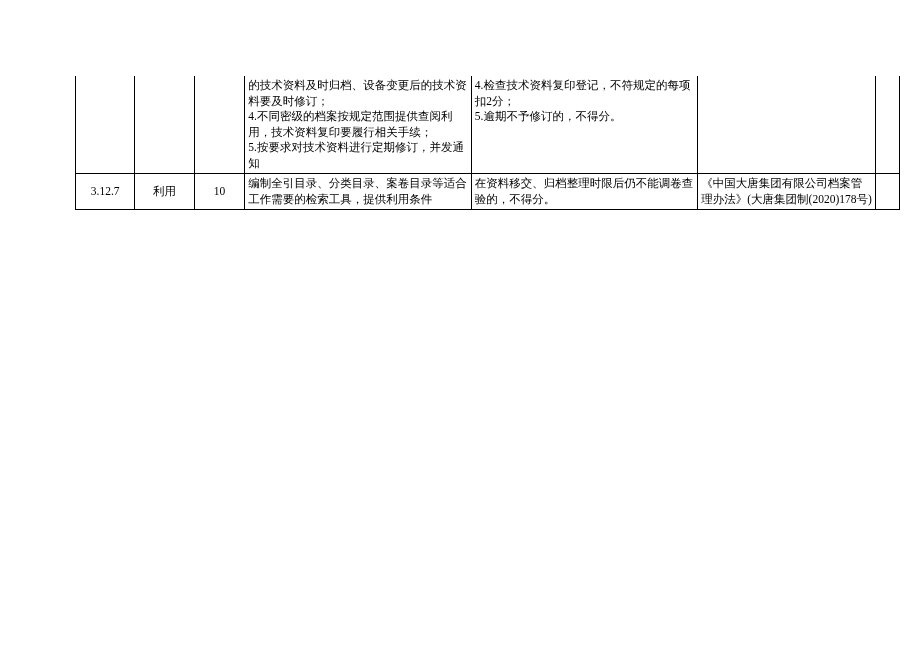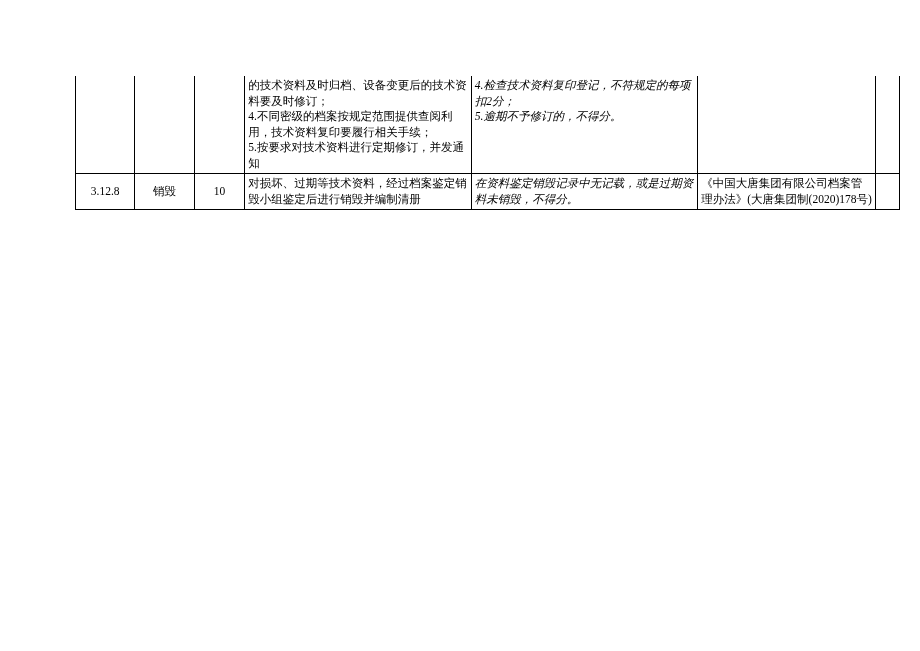--- a/index.html
+++ b/index.html
@@ -25,21 +25,21 @@
     td {
       border: 1px solid #000;
       vertical-align: top;
       padding: 2px 3px;
       overflow: hidden;
     }
     .col-id    { width: 55px; text-align: center; vertical-align: middle; }
     .col-name  { width: 55px; text-align: center; vertical-align: middle; }
     .col-score { width: 47px; text-align: center; vertical-align: middle; }
     .col-req   { width: 210px; margin-left: 32px; }
-    .col-ded   { width: 210px; font-style: italic; }
+    .col-ded   { width: 210px; }
     .col-ref   { width: 165px; }
     .col-tail  { width: 22px; }
     
     tr.frag td { border-top: none; }
     tr.frag .col-id,
     tr.frag .col-name,
     tr.frag .col-score,
     tr.frag .col-ref,
     tr.frag .col-tail { }
   </style>
@@ -53,25 +53,25 @@
       <tr class="frag">
         <td class="col-id"></td>
         <td class="col-name"></td>
         <td class="col-score"></td>
         <td class="col-req">的技术资料及时归档、设备变更后的技术资料要及时修订；<br>4.不同密级的档案按规定范围提供查阅利用，技术资料复印要履行相关手续；<br>5.按要求对技术资料进行定期修订，并发通知</td>
         <td class="col-ded">4.检查技术资料复印登记，不符规定的每项扣2分；<br>5.逾期不予修订的，不得分。</td>
         <td class="col-ref"></td>
         <td class="col-tail"></td>
       </tr>
 
-
       <tr>
-        <td class="col-id">3.12.8</td>
-        <td class="col-name">销毁</td>
+        <td class="col-id">3.12.7</td>
+        <td class="col-name">利用</td>
         <td class="col-score">10</td>
-        <td class="col-req">对损坏、过期等技术资料，经过档案鉴定销毁小组鉴定后进行销毁并编制清册</td>
-        <td class="col-ded">在资料鉴定销毁记录中无记载，或是过期资料未销毁，不得分。</td>
+        <td class="col-req">编制全引目录、分类目录、案卷目录等适合工作需要的检索工具，提供利用条件</td>
+        <td class="col-ded">在资料移交、归档整理时限后仍不能调卷查验的，不得分。</td>
         <td class="col-ref">《中国大唐集团有限公司档案管理办法》(大唐集团制(2020)178号)</td>
         <td class="col-tail"></td>
       </tr>
+
     </tbody>
   </table>
 </div>
 
 </body></html>

